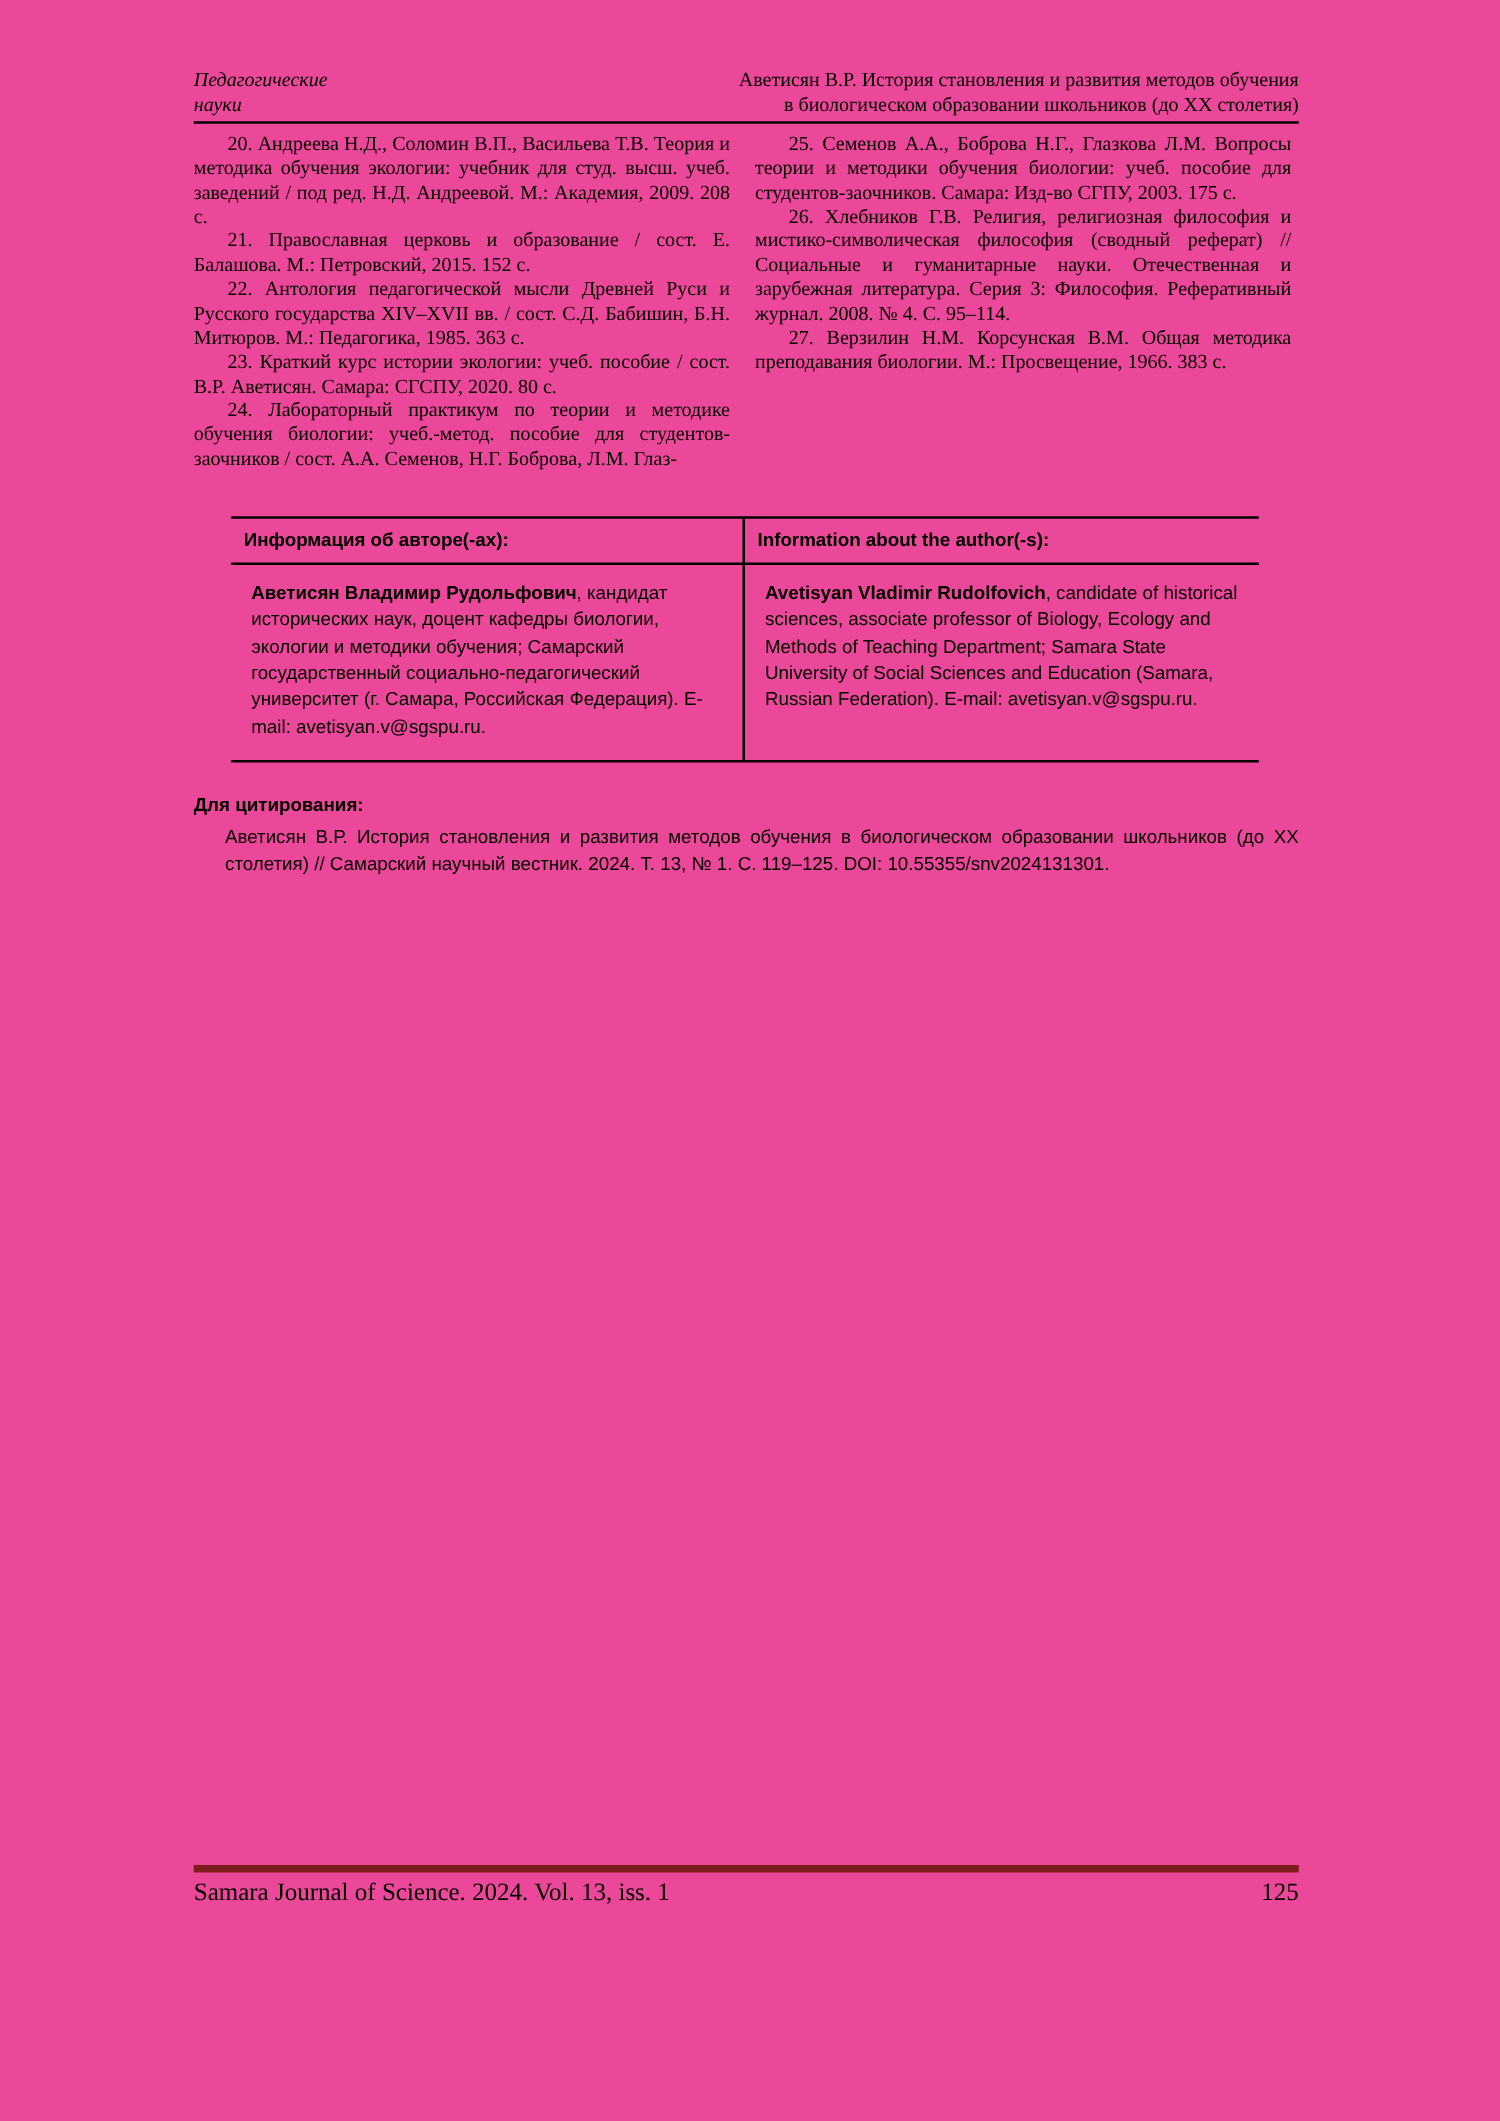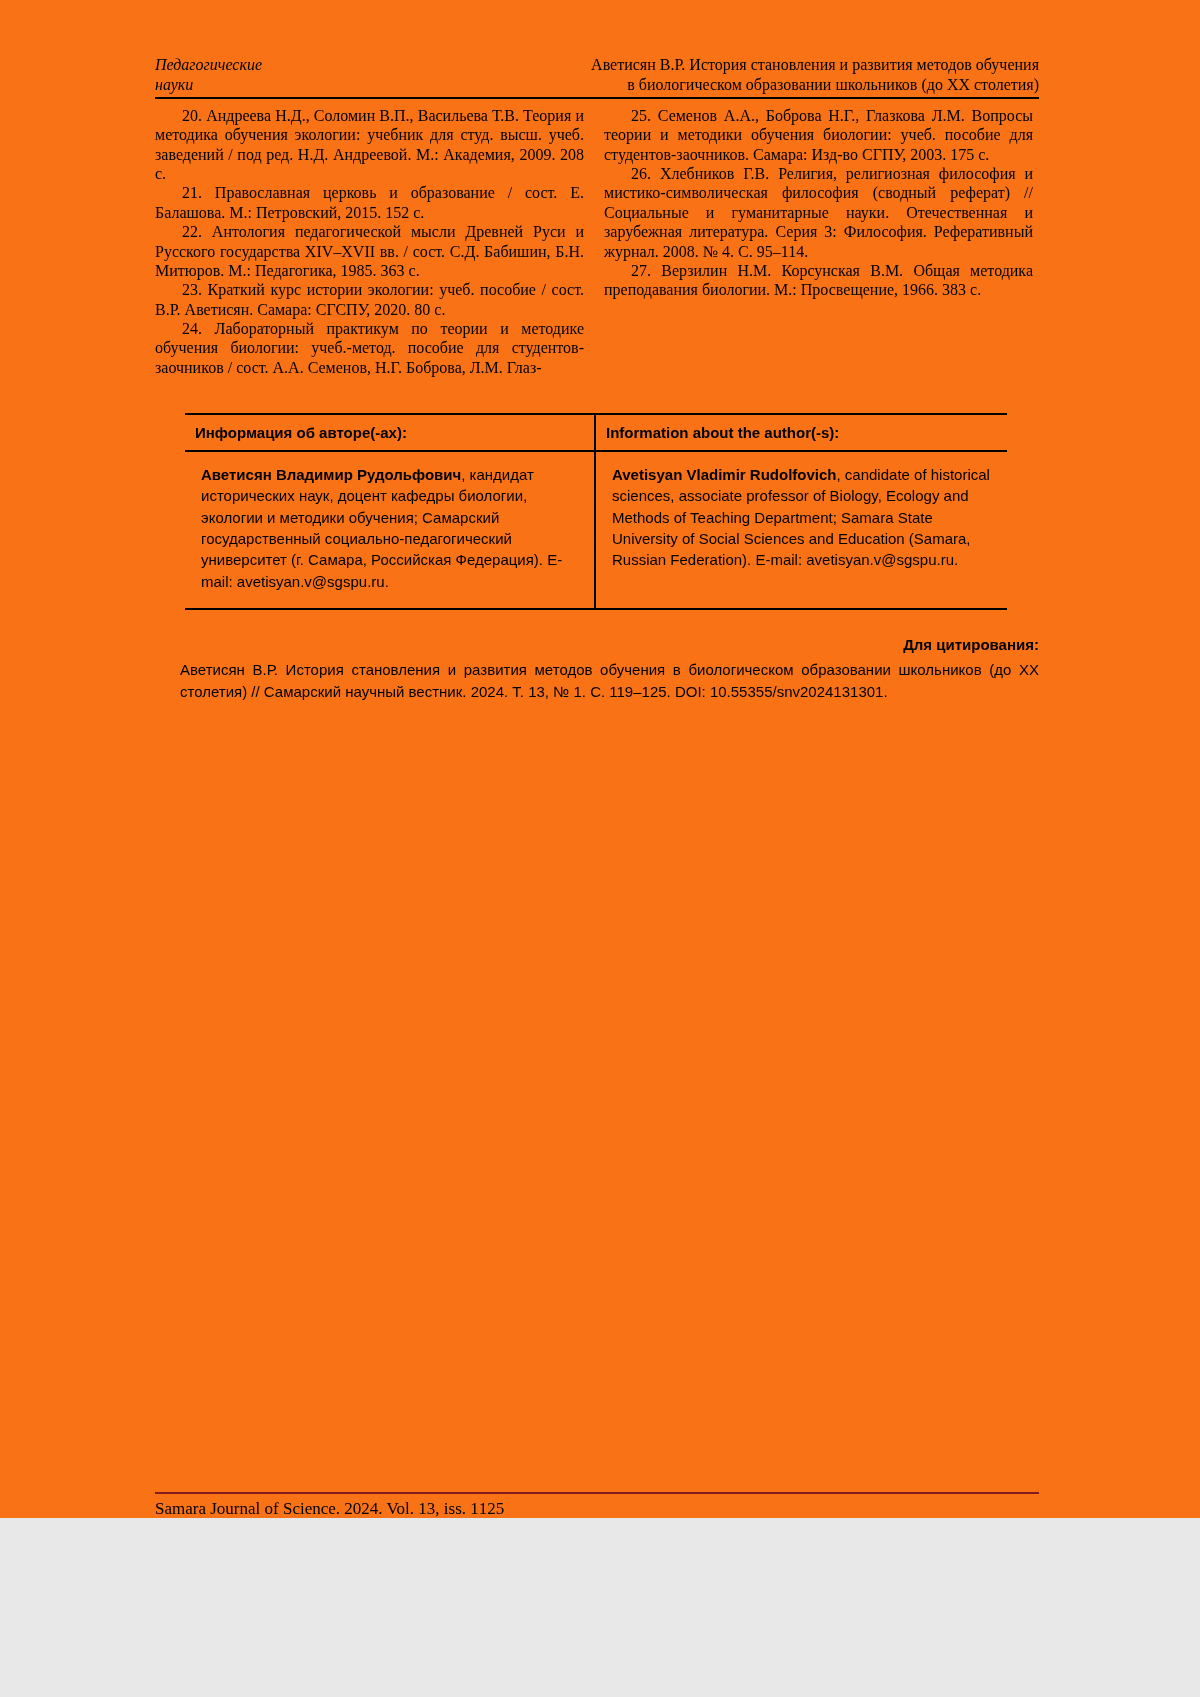--- a/index.html
+++ b/index.html
@@ -3,23 +3,23 @@
 <meta charset="utf-8">
 <style>
   html, body {
     margin: 0;
     padding: 0;
     background: #e8e8e8;
   }
   .page {
     position: relative;
     width: 1200px;
-    height: 1518px;
+    height: 1697px;
     margin: 0 auto;
-    background: #f97316;
+    background: #ec4899;
     font-family: "Liberation Serif", serif;
     color: #000000;
     overflow: hidden;
   }
   .content {
     position: absolute;
     left: 155px;
     top: 55px;
     width: 884px;
   }
@@ -95,37 +95,37 @@
   }
   
   .citation {
     margin-top: 26px;
     font-family: "Liberation Sans", sans-serif;
     font-size: 15px;
   }
   .citation-label {
     font-weight: bold;
     margin: 0;
-    text-align: right;
   }
   .citation-text {
     margin: 6px 0 0 25px;
     line-height: 1.45;
     text-align: justify;
   }
   
   .footer {
     position: absolute;
     left: 155px;
     top: 1492px;
     width: 884px;
-    border-top: 2px solid #7f1d1d;
+    border-top: 6px solid #7f1d1d;
     padding-top: 5px;
     display: flex;
-    font-size: 17px;
+    justify-content: space-between;
+    font-size: 20px;
   }
 </style>
 </head>
 <body>
 
 <div class="page">
   <div class="content">
 
     <div class="running-head">
       <div class="rh-left">

